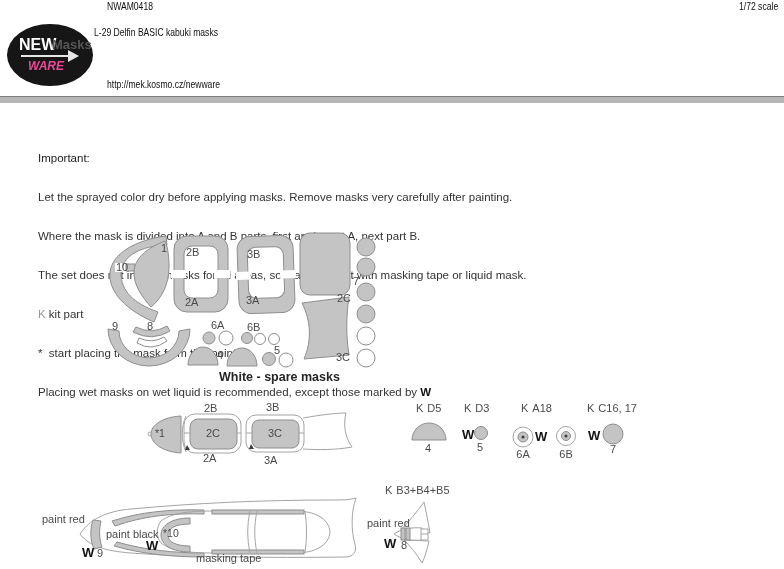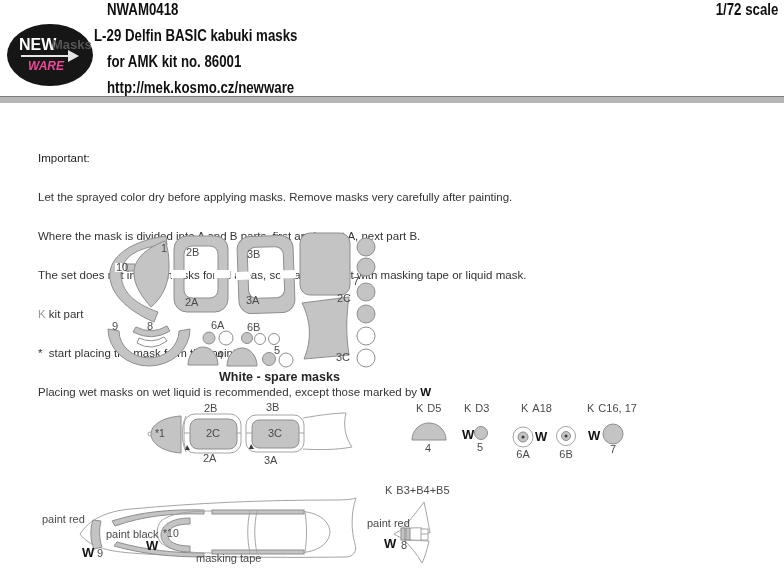--- a/index.html
+++ b/index.html
@@ -5,21 +5,21 @@
   html,body{margin:0;padding:0;}
   body{width:784px;height:569px;background:#fff;font-family:"Liberation Sans",sans-serif;position:relative;overflow:hidden;}
   .page{position:absolute;inset:0;}
   
   .logo{position:absolute;left:7px;top:24px;width:86px;height:62px;background:#161616;border-radius:50%;}
   .logo-new{position:absolute;left:12px;top:12px;color:#fff;font-weight:bold;font-size:16px;white-space:nowrap;}
   .logo-masks{position:absolute;left:45px;top:13px;color:#565656;font-weight:bold;font-size:13px;white-space:nowrap;}
   .logo-shaft{position:absolute;left:14px;top:31px;width:50px;height:2px;background:#e6e6e6;}
   .logo-head{position:absolute;left:61px;top:26px;width:0;height:0;border-left:11px solid #e6e6e6;border-top:6px solid transparent;border-bottom:6px solid transparent;}
   .logo-ware{position:absolute;left:21px;top:35px;color:#ec4899;font-style:italic;font-weight:bold;font-size:12px;white-space:nowrap;}
-  .ht{position:absolute;font-weight:bold;color:#101010;white-space:nowrap;font-size:17px;}
+  .ht{position:absolute;font-weight:normal;color:#101010;white-space:nowrap;font-size:11px;}
   .cond{display:inline-block;transform:scaleX(0.78);transform-origin:0 50%;}
   .cond-r{display:inline-block;transform:scaleX(0.78);transform-origin:100% 50%;}
   .hrule{position:absolute;left:0;top:96px;width:784px;height:7px;background:#b6b6b6;border-top:1px solid #7e7e7e;box-sizing:border-box;}
   
   .instr{position:absolute;left:38px;top:126px;font-size:11.5px;line-height:13px;color:#333;white-space:pre-wrap;}
   .instr .hd{font-weight:normal;color:#1c1c1c;}
   .kgrey{color:#9a9a9a;}
   .wbold{font-weight:bold;color:#111;}
   
   svg{position:absolute;left:0;top:0;}
@@ -42,21 +42,20 @@
 
   <div class="logo">
     <span class="logo-new">NEW</span>
     <span class="logo-masks">Masks</span>
     <div class="logo-shaft"></div>
     <div class="logo-head"></div>
     <span class="logo-ware">WARE</span>
   </div>
   <div class="ht" style="left:107px;top:0px;"><span class="cond">NWAM0418</span></div>
   <div class="ht" style="left:94px;top:26px;"><span class="cond">L-29 Delfin BASIC kabuki masks</span></div>
-  <div class="ht" style="left:107px;top:52px;"><span class="cond">for AMK kit no. 86001</span></div>
   <div class="ht" style="left:107px;top:78px;"><span class="cond">http://mek.kosmo.cz/newware</span></div>
   <div class="ht" style="right:6px;top:0px;"><span class="cond-r">1/72 scale</span></div>
   <div class="hrule"></div>
 
   <div class="instr">
     <div class="hd">Important:</div>
     <div>Let the sprayed color dry before applying masks. Remove masks very carefully after painting.</div>
     <div>Where the mask is divided into A and B parts, first apply part A, next part B.</div>
     <div>The set does not include masks for all areas, so mask the rest with masking tape or liquid mask.</div>
     <div><span class="kgrey">K</span><span> kit part</span></div>

